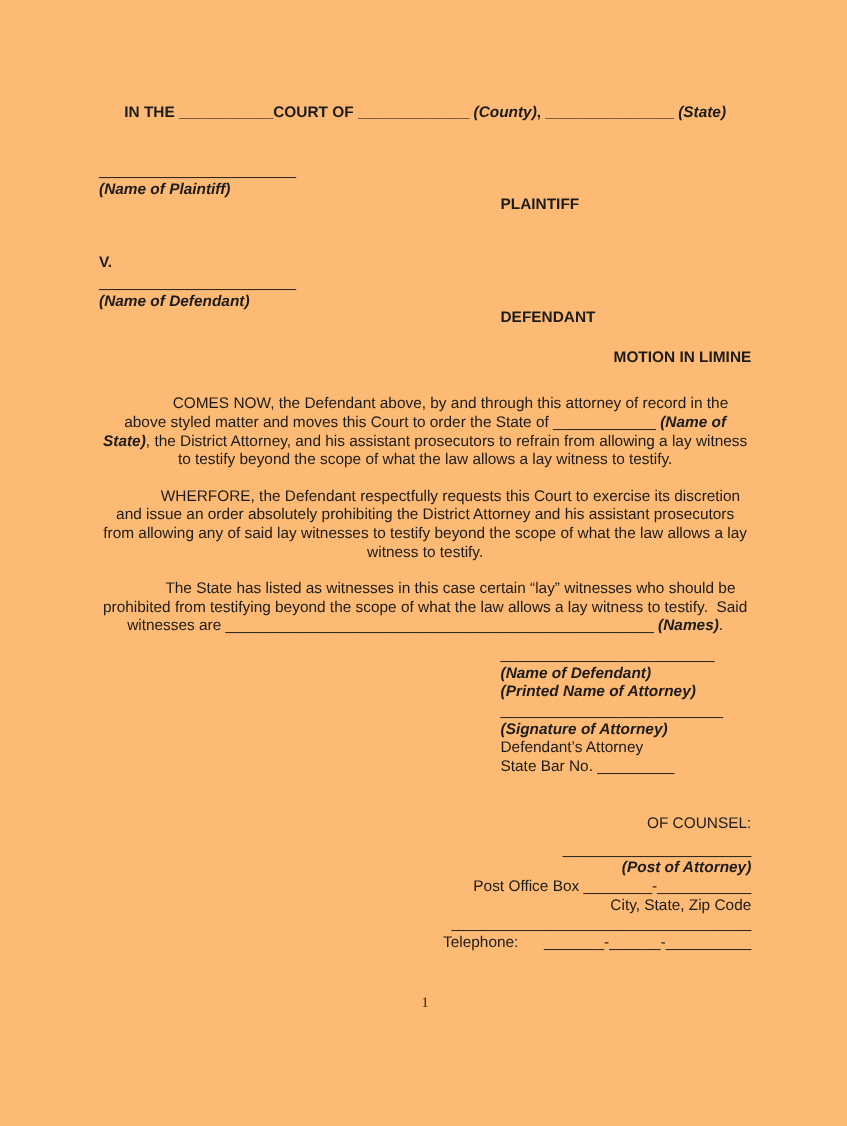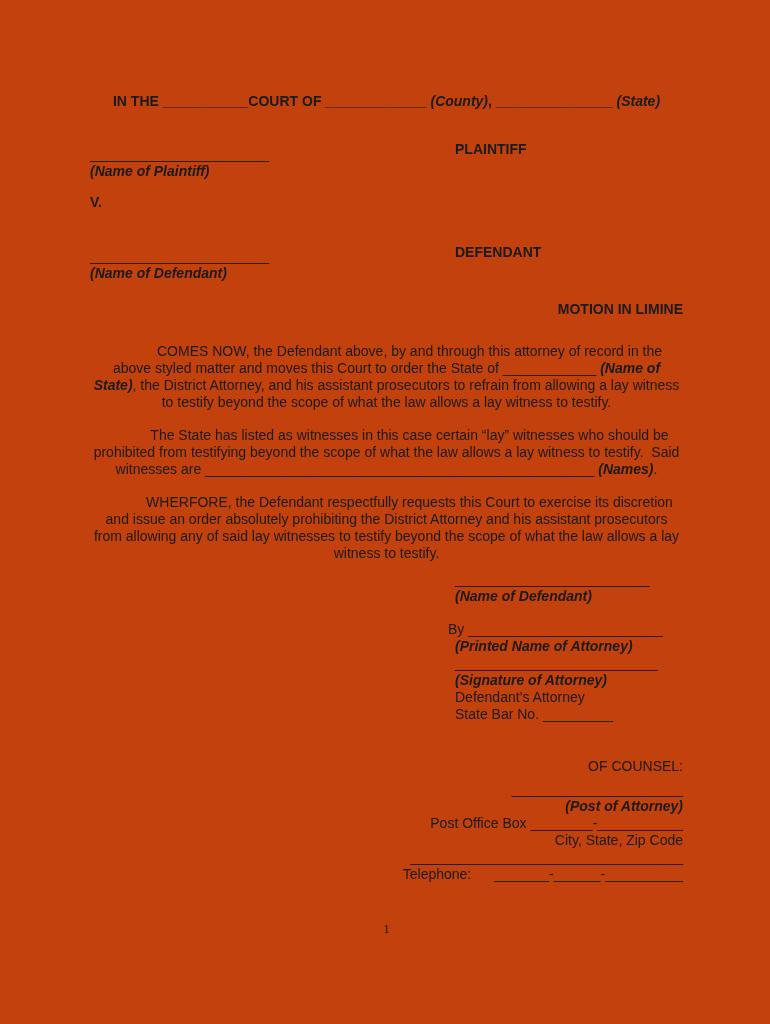--- a/index.html
+++ b/index.html
@@ -2,28 +2,28 @@
 <html><head>
 <meta charset="utf-8">
 <style>
   html, body { margin: 0; padding: 0; background: #ffffff; }
   .page {
     position: relative;
     width: 770px;
     height: 1024px;
     box-sizing: border-box;
     padding: 93px 87px 0 90px;
-    background: #c2410c;
+    background: #fdba74;
     color: #1b1b1b;
     font-family: "Liberation Sans", "DejaVu Sans", sans-serif;
     font-size: 14px;
     line-height: 17px;
     overflow: hidden;
   }
-  .bold { font-weight: 700; }
+  .bold { font-weight: 700; margin-top: 36px; }
   .bi   { font-weight: 700; font-style: italic; }
   .hdr  { text-align: center; font-weight: 700; white-space: pre; margin-bottom: 31px; }
   .cap-row  { display: flex; }
   .cap-left { width: 365px; }
   .cap-right{ flex: 1; }
   .r1 { height: 53px; }
   .r1 .cap-left { padding-top: 5px; }
   .r2 { height: 50px; }
   .r3 { margin-bottom: 19px; }
   .r3 .cap-left { padding-top: 4px; }
@@ -66,28 +66,27 @@
       <div>_______________________</div>
       <div class="bi">(Name of Defendant)</div>
     </div>
     <div class="cap-right bold">DEFENDANT</div>
   </div>
 
   <div class="title">MOTION IN LIMINE</div>
 
   <p class="para"><span>COMES NOW, the Defendant above, by and through this attorney of record in the above styled matter and moves this Court to order the State of ____________ </span><span class="bi">(Name of State)</span><span>, the District Attorney, and his assistant prosecutors to refrain from allowing a lay witness to testify beyond the scope of what the law allows a lay witness to testify.</span></p>
 
+  <p class="para">WHERFORE, the Defendant respectfully requests this Court to exercise its discretion and issue an order absolutely prohibiting the District Attorney and his assistant prosecutors from allowing any of said lay witnesses to testify beyond the scope of what the law allows a lay witness to testify.</p>
+
   <p class="para"><span>The State has listed as witnesses in this case certain “lay” witnesses who should be prohibited from testifying beyond the scope of what the law allows a lay witness to testify.  Said witnesses are __________________________________________________ </span><span class="bi">(Names)</span><span>.</span></p>
-
-  <p class="para">WHERFORE, the Defendant respectfully requests this Court to exercise its discretion and issue an order absolutely prohibiting the District Attorney and his assistant prosecutors from allowing any of said lay witnesses to testify beyond the scope of what the law allows a lay witness to testify.</p>
 
   <div class="sig">
     <div class="sp1">_________________________</div>
     <div class="bi">(Name of Defendant)</div>
-    <div class="byline">By _________________________</div>
     <div class="bi">(Printed Name of Attorney)</div>
     <div>__________________________</div>
     <div class="bi">(Signature of Attorney)</div>
     <div>Defendant’s Attorney</div>
     <div>State Bar No. _________</div>
   </div>
 
   <div class="counsel">
     <div>OF COUNSEL:</div>
     <div class="sp1">______________________</div>

